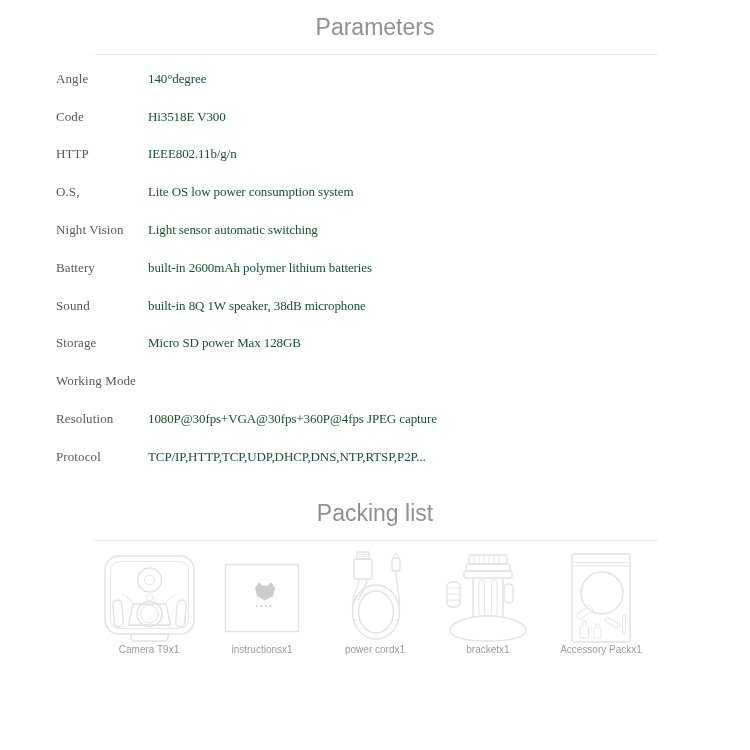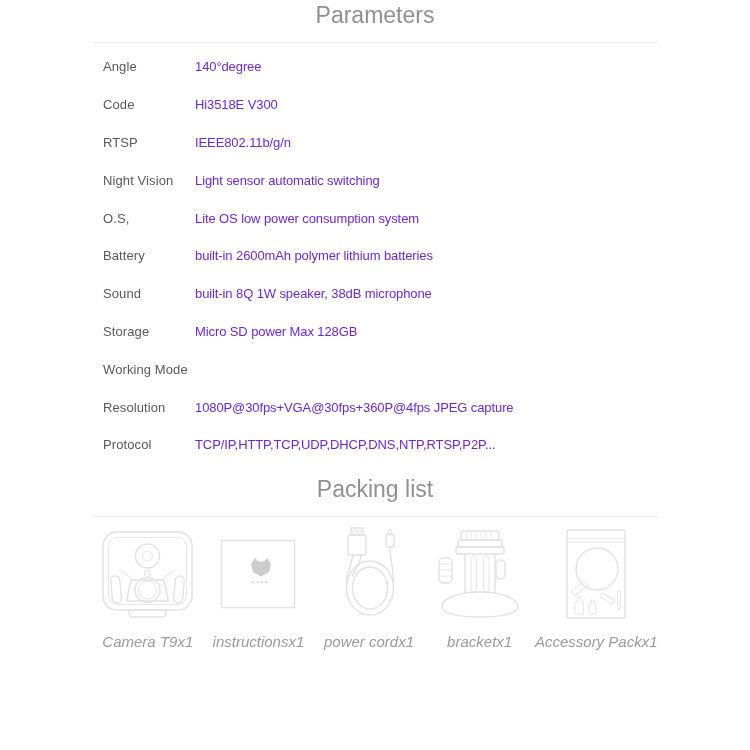--- a/index.html
+++ b/index.html
@@ -3,51 +3,51 @@
 <meta charset="utf-8">
 <style>
   html,body{margin:0;padding:0;}
   body{
     width:750px;height:750px;background:#ffffff;
     font-family:"Liberation Sans", sans-serif;
     -webkit-font-smoothing:antialiased;
     overflow:hidden;
   }
   .section-title{
-    margin:0;padding-top:1px;
+    margin:0;padding-top:13px;
     text-align:center;
     font-size:23px;line-height:29px;font-weight:400;
     color:#909090;
   }
   .divider{
     border:none;border-top:1px solid #ebebeb;
     width:565px;margin:12px auto 0 auto;height:0;
   }
   
-  .param-table{margin:5px auto 0 auto;width:660px;padding-left:103px;box-sizing:border-box;width:750px;}
+  .param-table{margin:5px auto 0 auto;width:660px;padding-left:56px;box-sizing:border-box;width:750px;font-family:Liberation Serif, serif;}
   .param-row{display:flex;align-items:center;height:37.8px;}
   .param-label{
     width:92px;flex:0 0 92px;
     font-size:13px;color:#595959;letter-spacing:0.1px;
     white-space:nowrap;
   }
   .param-value{
-    font-size:13px;color:#6d28d9;letter-spacing:-0.1px;
+    font-size:13px;color:#14532d;letter-spacing:-0.1px;
     white-space:nowrap;
   }
   
   .packing-title{margin-top:10px;}
   .packing-row{
     width:565px;margin:11px auto 0 auto;
     display:flex;
   }
   .packing-item{flex:1 1 0;display:flex;flex-direction:column;align-items:center;}
   .packing-icon{height:92px;display:flex;align-items:center;justify-content:center;}
   .packing-label{
-    margin-top:13px;font-size:15px;color:#9b9b9b;white-space:nowrap;text-align:center;font-style:italic;
+    font-size:10px;color:#9b9b9b;white-space:nowrap;text-align:center;
   }
   svg{display:block;}
   .ln{fill:none;stroke:#e2e2e2;stroke-width:1.4;stroke-linejoin:round;stroke-linecap:round;}
   .ln-thin{fill:none;stroke:#e6e6e6;stroke-width:1;stroke-linejoin:round;stroke-linecap:round;}
   .logo-fill{fill:#cccccc;stroke:none;}
 </style>
 </head>
 <body>
 
 <h1 class="section-title">Parameters</h1>
@@ -56,30 +56,30 @@
 <div class="param-table">
   <div class="param-row">
     <div class="param-label">Angle</div>
     <div class="param-value">140°degree</div>
   </div>
   <div class="param-row">
     <div class="param-label">Code</div>
     <div class="param-value">Hi3518E V300</div>
   </div>
   <div class="param-row">
-    <div class="param-label">RTSP</div>
+    <div class="param-label">HTTP</div>
     <div class="param-value">IEEE802.11b/g/n</div>
+  </div>
+  <div class="param-row">
+    <div class="param-label">O.S,</div>
+    <div class="param-value">Lite OS low power consumption system</div>
   </div>
   <div class="param-row">
     <div class="param-label">Night Vision</div>
     <div class="param-value">Light sensor automatic switching</div>
-  </div>
-  <div class="param-row">
-    <div class="param-label">O.S,</div>
-    <div class="param-value">Lite OS low power consumption system</div>
   </div>
   <div class="param-row">
     <div class="param-label">Battery</div>
     <div class="param-value">built-in 2600mAh polymer lithium batteries</div>
   </div>
   <div class="param-row">
     <div class="param-label">Sound</div>
     <div class="param-value">built-in 8Q 1W speaker, 38dB microphone</div>
   </div>
   <div class="param-row">

